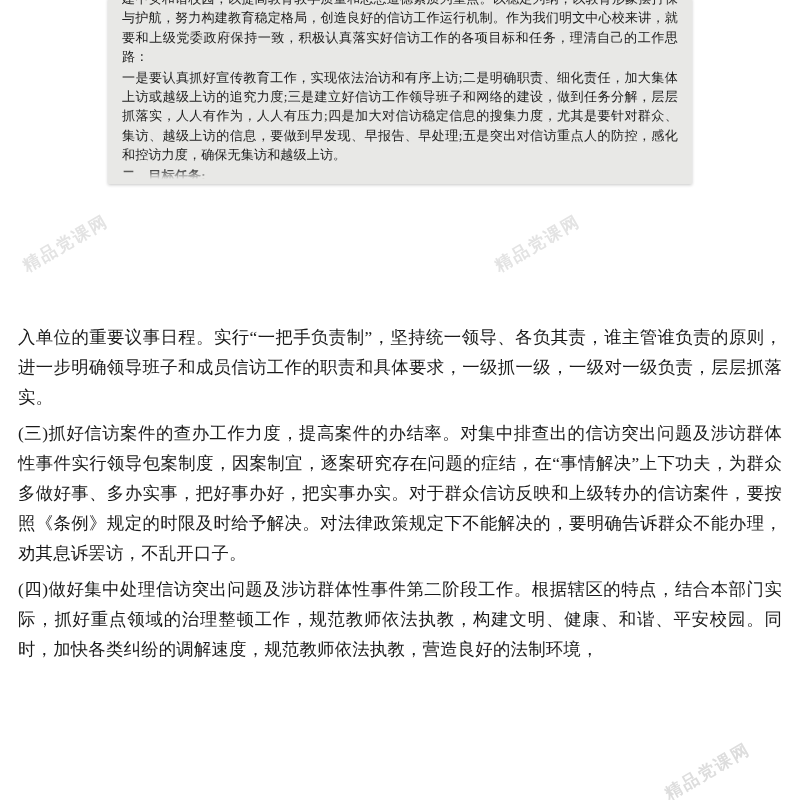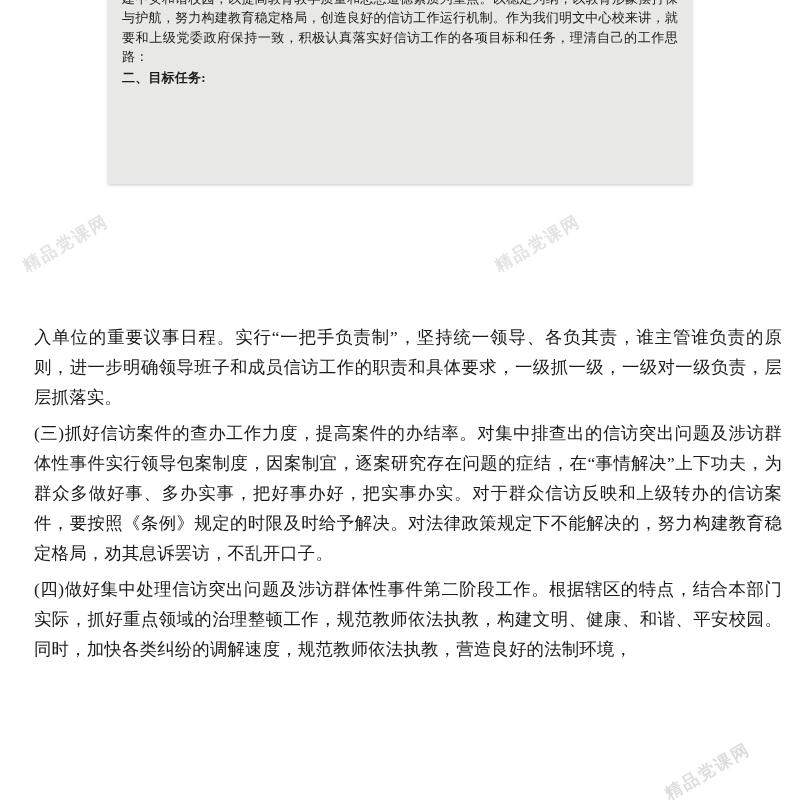--- a/index.html
+++ b/index.html
@@ -56,21 +56,21 @@
   }
 
   
   .doc-body {
     position: absolute;
     left: 18px;
     top: 322px;
     width: 764px;
   }
   .doc-body p {
-    margin: 0 0 6px 16px;
+    margin: 0 0 6px 0;
     font-size: 17.4px;
     line-height: 30px;
     color: #1a1a1a;
     text-align: justify;
     text-justify: inter-ideograph;
     letter-spacing: 0.2px;
   }
 
   
   .wm {
@@ -90,27 +90,28 @@
   .wm.w2 { left: 490px; top: 232px; }
   .wm.w3 { left: 660px; top: 760px; color: #dddddd; }
   .wm.pale { color: #e3e3e3; }
 </style>
 </head>
 <body>
 
 <div class="preview-card">
   <div class="preview-inner">
     <p class="clipped-top">建中安和谐校园，以提高教育教学质量和思想道德素质为重点。以稳定为纲，以教育形象摆打保与护航，努力构建教育稳定格局，创造良好的信访工作运行机制。作为我们明文中心校来讲，就要和上级党委政府保持一致，积极认真落实好信访工作的各项目标和任务，理清自己的工作思路：</p>
+    <p>一是要认真抓好宣传教育工作，实现依法治访和有序上访;二是明确职责、细化责任，加大集体上访或越级上访的追究力度;三是建立好信访工作领导班子和网络的建设，做到任务分解，层层抓落实，人人有作为，人人有压力;四是加大对信访稳定信息的搜集力度，尤其是要针对群众、集访、越级上访的信息，要做到早发现、早报告、早处理;五是突出对信访重点人的防控，感化和控访力度，确保无集访和越级上访。</p>
     <p class="bold">二、目标任务:</p>
 
   </div>
   <div class="preview-fade"></div>
 </div>
 
 <div class="wm w1 pale">精品党课网</div>
 <div class="wm w2 pale">精品党课网</div>
 <div class="wm w3">精品党课网</div>
 
 <div class="doc-body">
   <p>入单位的重要议事日程。实行“一把手负责制”，坚持统一领导、各负其责，谁主管谁负责的原则，进一步明确领导班子和成员信访工作的职责和具体要求，一级抓一级，一级对一级负责，层层抓落实。</p>
-  <p>(三)抓好信访案件的查办工作力度，提高案件的办结率。对集中排查出的信访突出问题及涉访群体性事件实行领导包案制度，因案制宜，逐案研究存在问题的症结，在“事情解决”上下功夫，为群众多做好事、多办实事，把好事办好，把实事办实。对于群众信访反映和上级转办的信访案件，要按照《条例》规定的时限及时给予解决。对法律政策规定下不能解决的，努力构建教育稳定格局，劝其息诉罢访，不乱开口子。</p>
+  <p>(三)抓好信访案件的查办工作力度，提高案件的办结率。对集中排查出的信访突出问题及涉访群体性事件实行领导包案制度，因案制宜，逐案研究存在问题的症结，在“事情解决”上下功夫，为群众多做好事、多办实事，把好事办好，把实事办实。对于群众信访反映和上级转办的信访案件，要按照《条例》规定的时限及时给予解决。对法律政策规定下不能解决的，要明确告诉群众不能办理，劝其息诉罢访，不乱开口子。</p>
   <p>(四)做好集中处理信访突出问题及涉访群体性事件第二阶段工作。根据辖区的特点，结合本部门实际，抓好重点领域的治理整顿工作，规范教师依法执教，构建文明、健康、和谐、平安校园。同时，加快各类纠纷的调解速度，规范教师依法执教，营造良好的法制环境，</p>
 </div>
 
 </body></html>

